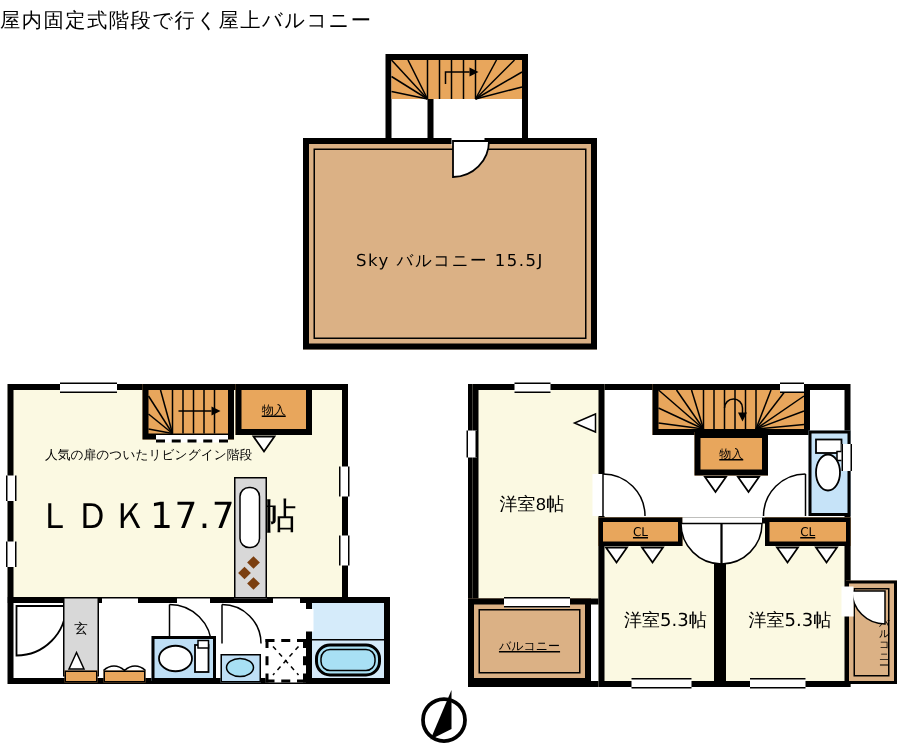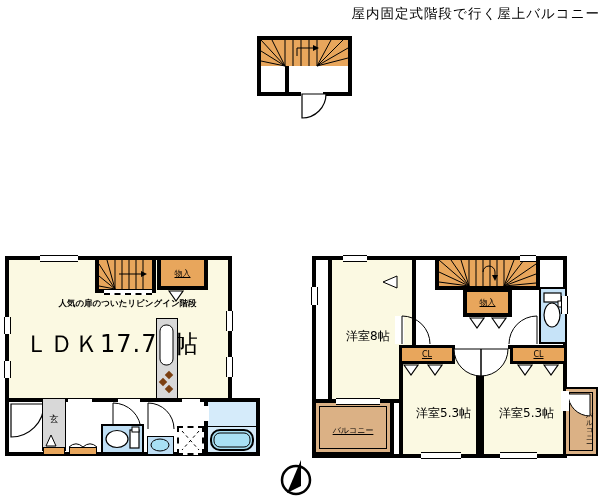--- a/index.html
+++ b/index.html
@@ -13,21 +13,21 @@
   .room { position: absolute; border: 4px solid #000; }
   .cream { background: #FBF9E2; }
   .orange { background: #E8A65C; }
   .tan { background: #DBB185; }
   .gray { background: #D8D8D8; }
   .lbl { display:flex; align-items:center; justify-content:center; text-align:center; }
   .inner-line { position:absolute; left:3px; top:3px; right:3px; bottom:3px; border:1px solid #000; pointer-events:none; }
   .winH { position:absolute; background:#fff; border-top:1px solid #000; border-bottom:1px solid #000; height:7px; }
   .winV { position:absolute; background:#fff; border-left:1px solid #000; border-right:1px solid #000; width:7px; }
   .gap  { position:absolute; background:#fff; }
-  .title { position:absolute; top:5px; left:0; width:100%; text-align:right; font-size:13.5px; letter-spacing:1px; }
+  .title { position:absolute; top:5px; left:0; width:100%; text-align:left; font-size:13.5px; letter-spacing:1px; }
   .big   { font-size:24px; letter-spacing:1px; }
   .mid   { font-size:12px; }
   .sm    { font-size:8px;text-decoration:underline; }
   .sky   { font-size:11px; letter-spacing:1px; }
   .note  { font-size:8.5px; }
   .vert  { writing-mode: vertical-rl; text-orientation: upright; font-size:7px; line-height:1; }
   svg { display:block; position:absolute; overflow:visible; }
 </style>
 </head>
 <body>
@@ -53,20 +53,24 @@
           <line x1="56" y1="26" x2="82" y2="0"></line>
         <line x1="56" y1="26" x2="87" y2="8"></line>
           <line x1="56" y1="26" x2="87" y2="18"></line>
         <polyline points="36,16 36,8 52,8"></polyline>
       </g>
       <polygon points="52,5 58,8 52,11" fill="#000"></polygon>
       <rect x="24" y="26" width="4" height="26" fill="#000"></rect>
     </svg>
   </div>
 
+  <div class="room tan" style="left:202px; top:92px; width:196px; height:141px;">
+    <div class="inner-line"></div>
+    <div class="abs lbl sky" style="left:0; top:70px; width:100%;">Sky バルコニー 15.5J</div>
+  </div>
   <div class="gap" style="left:301px; top:92px; width:22px; height:5px;"></div>
   <svg width="30" height="30" viewBox="0 0 30 30" style="left:298px; top:94px;">
     <path d="M 4,0 L 4,24 A 24,24 0 0 0 28,0 Z" fill="#fff" stroke="#000" stroke-width="1.2"></path>
   </svg>
 
   <div class="room cream" style="left:5px; top:256px; width:227px; height:146px;"></div>
 
   <div class="room" style="left:5px; top:398px; width:255px; height:58px; background:#fff;"></div>
 
   <div class="room" style="left:95px; top:256px; width:61px; height:37px; background:#E8A65C;">
@@ -88,21 +92,21 @@
   </div>
   <div class="abs" style="left:104px; top:290px; width:48px; height:5px; background:#fff; border-bottom:2px dashed #000;"></div>
 
   <div class="room orange lbl sm" style="left:157px; top:256px; width:51px; height:34px;">
     <span>物入</span>
   </div>
   <svg width="14" height="11" viewBox="0 0 14 11" style="left:169px; top:291px;">
     <polygon points="0,0 7,10 14,0" fill="#fff" stroke="#000" stroke-width="1.2"></polygon>
   </svg>
 
-  <div class="abs note" style="left:30px; top:298px; width:195px; text-align:center;font-weight:bold;">人気の扉のついたリビングイン階段</div>
+  <div class="abs note" style="left:30px; top:298px; width:195px; ">人気の扉のついたリビングイン階段</div>
   <div class="abs big" style="left:25px; top:328px;">ＬＤＫ17.75帖</div>
 
   <div class="abs gray" style="left:156px; top:318px; width:22px; height:81px; border:1px solid #000;">
     <svg width="20" height="79" viewBox="0 0 20 79">
       <rect x="3" y="6" width="13" height="40" rx="6" fill="#fff" stroke="#000" stroke-width="1"></rect>
       <g fill="#7B3F10">
         <rect x="9" y="53" width="6" height="6" transform="rotate(45 12 56)"></rect>
         <rect x="3" y="60" width="6" height="6" transform="rotate(45 6 63)"></rect>
         <rect x="9" y="67" width="6" height="6" transform="rotate(45 12 70)"></rect>
       </g>
@@ -168,21 +172,21 @@
     <div class="abs" style="left:0; top:24px; width:100%; border-top:1px solid #000;"></div>
     <svg width="48" height="50" viewBox="0 0 48 50">
       <rect x="3" y="28" width="42" height="20" rx="9" fill="#A8E0F4" stroke="#000" stroke-width="2"></rect>
       <rect x="6" y="31" width="36" height="14" rx="6" fill="none" stroke="#000" stroke-width="1"></rect>
     </svg>
   </div>
   <div class="gap" style="left:201px; top:406px; width:8px; height:15px;"></div>
 
   <div class="room" style="left:312px; top:256px; width:255px; height:202px; background:#fff;"></div>
 
-  <div class="room cream" style="left:328px; top:256px; width:88px; height:147px;">
+  <div class="room cream" style="left:315px; top:256px; width:88px; height:147px;font-family:Liberation Mono, monospace;">
     <div class="abs mid" style="left:14px; top:68px;">洋室8帖</div>
   </div>
 
   <svg width="15" height="13" viewBox="0 0 15 13" style="left:383px; top:276px;">
     <polygon points="14,0 0,6 14,12" fill="#fff" stroke="#000" stroke-width="1"></polygon>
   </svg>
 
   <div class="room" style="left:435px; top:256px; width:105px; height:34px; background:#E8A65C;">
     <svg width="97" height="26" viewBox="0 0 97 26">
       <g stroke="#000" stroke-width="1" fill="none">

